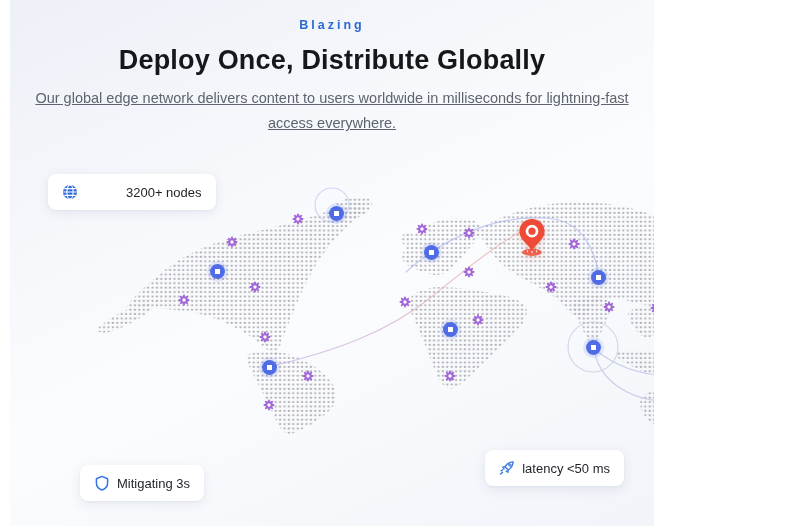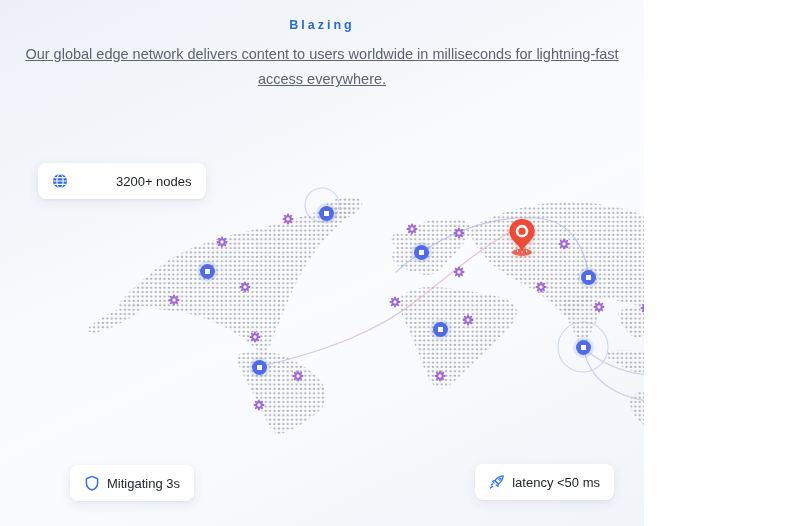--- a/index.html
+++ b/index.html
@@ -1,43 +1,44 @@
 <!DOCTYPE html>
 <html style="--node-color: #4f6ce6; --gear-color: #a266d6; --pin-color: #ee4a36; --dots-color: #a9a7ae; --accent-color: #2a6ad2;"><head>
 <meta charset="utf-8">
 <style>
   html,body{margin:0;padding:0;}
   body{font-family:"Liberation Sans","DejaVu Sans",sans-serif;}
   .hero{
     position:relative;width:644px;height:526px;overflow:hidden;
     background:linear-gradient(155deg,#edf0f7 0%,#f7f9fc 38%,#fbfcfe 55%,#f1f4f9 100%);
+    margin-left:10px;
   }
   
   .header{position:absolute;top:18px;left:0;width:100%;text-align:center;z-index:5;}
   .eyebrow{
     font-size:12.5px;font-weight:700;letter-spacing:3px;color:var(--accent-color,#2a6ad2);
   }
   .title{
     margin-top:13px;font-size:27px;font-weight:700;color:#16171b;letter-spacing:.2px;
   }
   .subtitle{
     margin:10px auto 0;max-width:625px;font-size:14.5px;line-height:1.75;color:#5d6470;text-decoration:underline;
   }
   
   .badge{
     position:absolute;z-index:6;display:flex;align-items:center;gap:7px;
     background:#fff;border-radius:8px;padding:10px 14px;
     box-shadow:0 3px 12px rgba(40,60,110,.09), 0 1px 2px rgba(40,60,110,.05);
     font-size:13px;color:#1e2126;white-space:nowrap;
   }
   .badge svg{display:block;flex:0 0 auto;}
-  .badge-nodes{left:38px;top:163px;gap:48px;}
+  .badge-nodes{left:38px;top:174px;gap:48px;}
   .badge-bandwidth{right:30px;top:163px;}
   .badge-mitigation{left:70px;top:465px;}
-  .badge-latency{right:30px;top:464px;}
+  .badge-latency{right:30px;top:450px;}
   
   .map-stage{position:absolute;inset:0;z-index:1;}
   .map-stage svg.map-svg{position:absolute;left:0;top:0;}
   #dots rect{fill:var(--dots-color,#a9a7ae);}
   .marker-layer{position:absolute;inset:0;z-index:2;}
   .node{
     position:absolute;width:15px;height:15px;margin:-7.5px 0 0 -7.5px;border-radius:50%;
     background:radial-gradient(circle,#fff 0 2.9px,var(--node-color,#4f6ce6) 3px);
     box-shadow:0 0 0 3px rgba(88,110,235,.14);
   }
@@ -46,20 +47,21 @@
   .pin{position:absolute;width:36px;height:42px;z-index:3;color:var(--pin-color,#ee4a36);}
   .pin svg{width:100%;height:100%;display:block;filter:drop-shadow(0 2px 3px rgba(220,70,50,.25));}
 </style>
 </head>
 <body>
 
 <div class="hero">
 
   <div class="header">
     <div class="eyebrow">Blazing</div>
+    <div class="title">Deploy Once, Distribute Globally</div>
     <div class="subtitle">Our global edge network delivers content to users worldwide in milliseconds for lightning-fast access everywhere.</div>
   </div>
 
   <div class="map-stage">
     <svg class="map-svg" width="800" height="526" viewBox="0 0 800 526">
       <defs>
         <pattern id="dots" width="4.4" height="4.4" patternUnits="userSpaceOnUse">
           <rect x="0.7" y="0.7" width="2" height="2" rx="0.5"></rect>
         </pattern>
         <linearGradient id="routeGrad" x1="0" y1="1" x2="1" y2="0">

